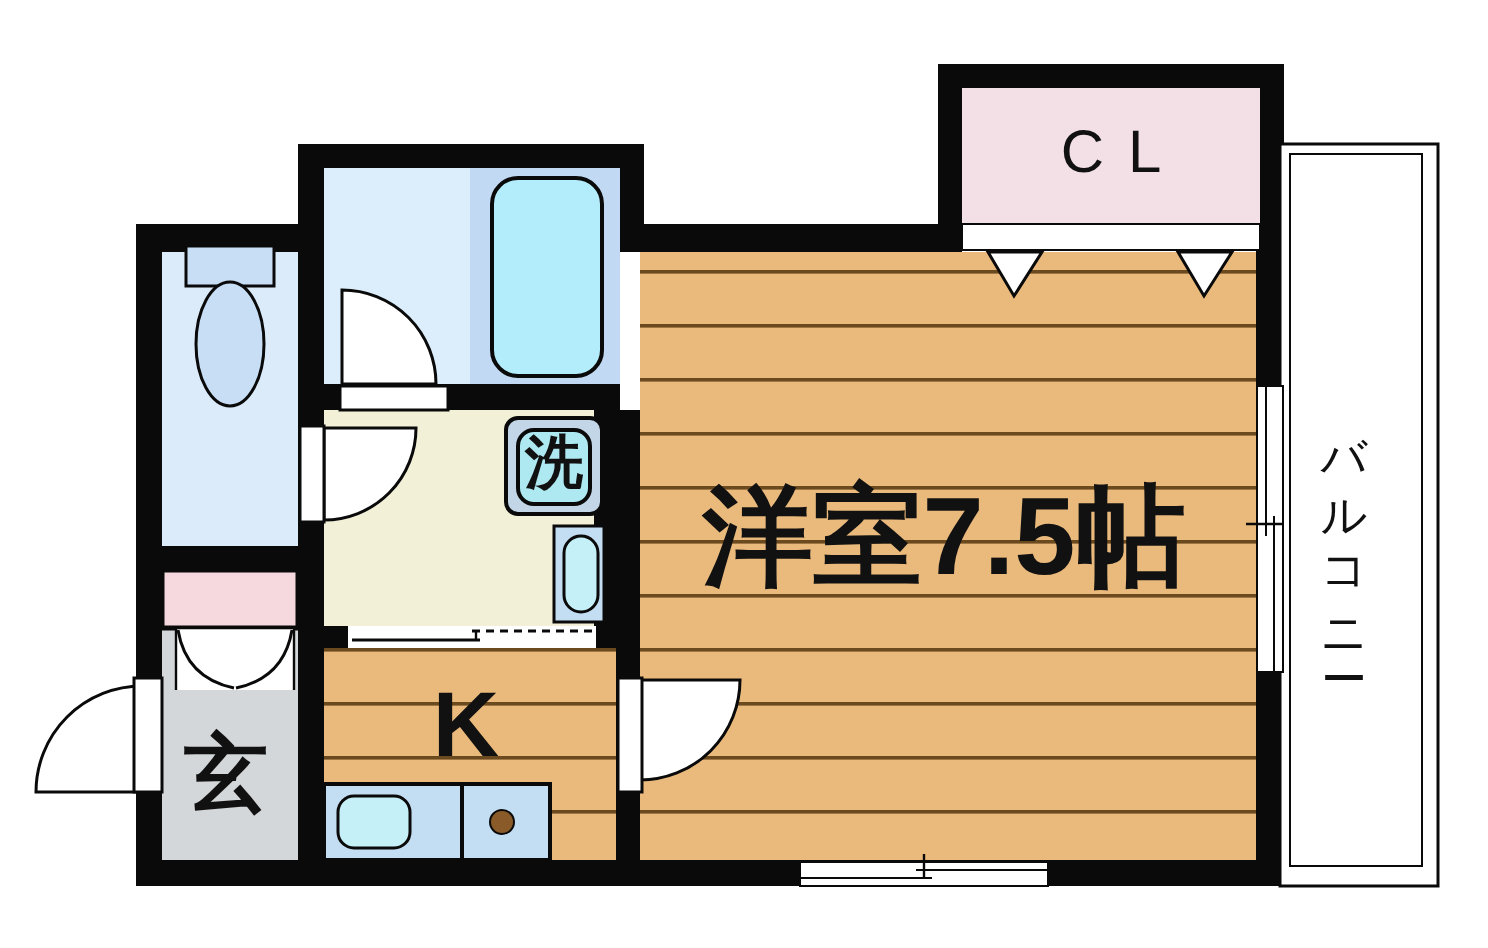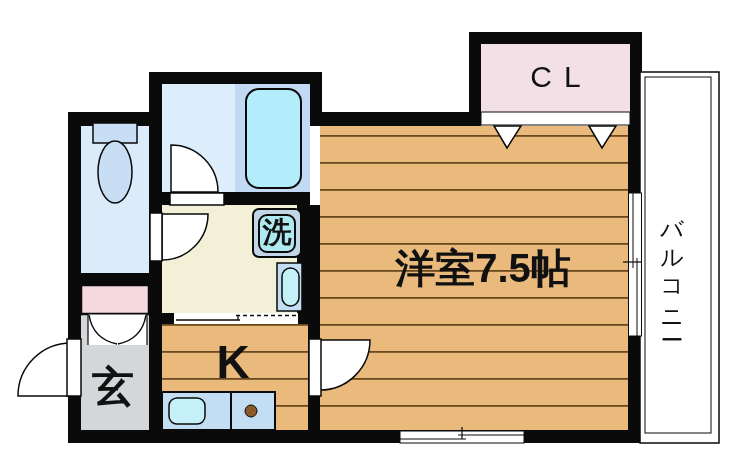--- a/index.html
+++ b/index.html
@@ -4,21 +4,21 @@
 <style>
   html,body{margin:0;padding:0;background:#ffffff;}
   #stage{position:relative;width:744px;height:474px;background:#ffffff;overflow:hidden;
          font-family:"Liberation Sans","DejaVu Sans",sans-serif;padding-left:16px;}
   #plan-svg{position:absolute;left:0;top:0;}
   .label{position:absolute;color:#111;display:flex;align-items:center;justify-content:center;
          font-family:"Liberation Sans","DejaVu Sans",sans-serif;font-weight:600;line-height:1;}
   .label-cl{left:481px;top:44px;width:149px;height:66px;font-size:30px;letter-spacing:12px;text-indent:12px;font-weight:500;}
   .label-balcony{left:650px;top:156px;width:44px;height:224px;font-size:23px;
                  writing-mode:vertical-rl;text-orientation:mixed;letter-spacing:5px;font-weight:500;}
-  .label-western{left:333px;top:243px;width:300px;height:50px;font-size:40px;}
+  .label-western{left:322px;top:243px;width:300px;height:50px;font-size:55px;}
   .label-kitchen{left:193px;top:334px;width:80px;height:56px;font-size:46px;font-weight:600;}
   .label-entrance{left:83px;top:360px;width:60px;height:54px;font-size:42px;}
   .label-shoebox{left:81px;top:288px;width:68px;height:26px;font-size:17px;letter-spacing:2px;}
   .label-washer{left:253px;top:210px;width:48px;height:45px;font-size:29px;}
 </style>
 </head>
 <body>
 
 <div id="stage">
 

